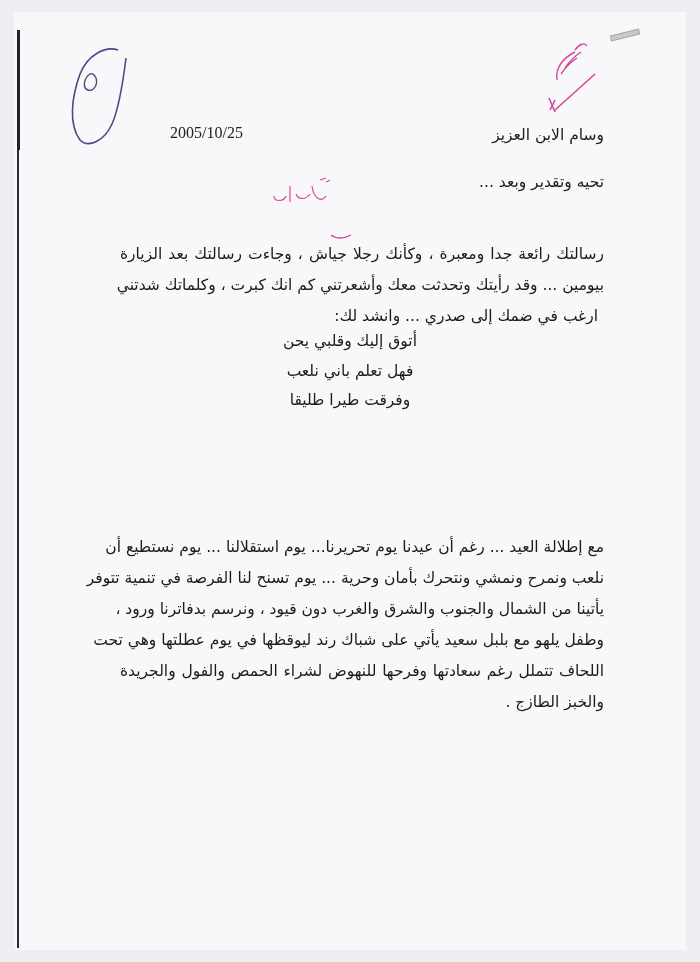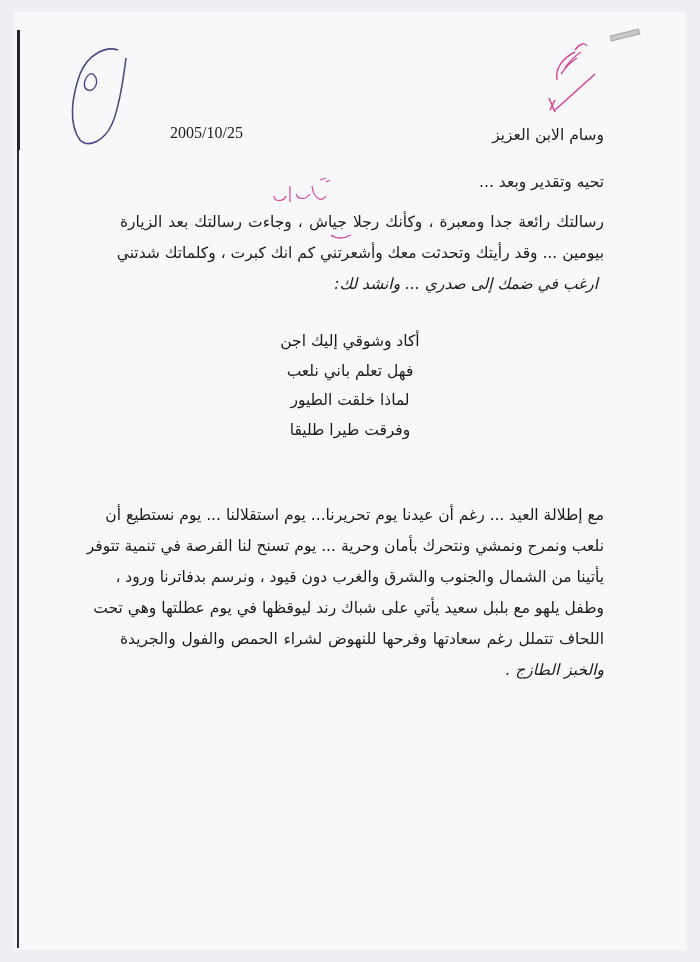--- a/index.html
+++ b/index.html
@@ -30,27 +30,27 @@
     position:absolute; direction:rtl; unicode-bidi:embed;
     font-family:"DejaVu Sans", sans-serif; font-size:15.5px; color:#1b1b1b;
     white-space:nowrap;
   }
   .date {
     position:absolute; left:170px; top:124px;
     font-family:"Liberation Serif", serif; font-size:16px; color:#222;
   }
   .salutation { right:96px; top:126px;text-align:right; }
   .greeting { right:96px; top:157px;margin-top:16px; }
-  .para { position:absolute; right:96px; width:484px; direction:rtl; }
+  .para { position:absolute; right:96px; width:484px; direction:rtl;margin-top:32px; }
   .para .line {
     display:block; text-align:justify; text-align-last:justify;
     font-family:"DejaVu Sans", sans-serif; font-size:15.5px; color:#1b1b1b;
     height:31px; line-height:31px; white-space:nowrap;
   }
-  .para .line.last { text-align-last:right;font-style:italic; }
+  .para .line.last { text-align-last:right; }
   .poem { position:absolute; left:230px; width:240px; direction:rtl; }
   .poem .verse {
     display:block; text-align:center; font-family:"DejaVu Sans", sans-serif;
     font-size:15.5px; color:#1b1b1b; height:29.5px; line-height:29.5px;
   }
   .underline-mark {
     position:absolute; left:330px; top:233px; width:22px; height:6px;
   }
 </style>
 </head>
@@ -83,23 +83,22 @@
 <div class="text salutation">وسام الابن العزيز</div>
 <div class="text greeting">تحيه وتقدير وبعد ...</div>
 
 <div class="para" style="top:207px;">
   <span class="line">رسالتك رائعة جدا ومعبرة ، وكأنك رجلا جياش ، وجاءت رسالتك بعد الزيارة</span>
   <span class="line">بيومين ... وقد رأيتك وتحدثت معك وأشعرتني كم انك كبرت ، وكلماتك شدتني</span>
   <span class="line last" style="padding-right:6px;">ارغب في ضمك إلى صدري ... وانشد لك:</span>
 </div>
 
 <div class="poem" style="top:327px;">
-  <span class="verse">أكاد وشوقي إليك اجن</span>
+  <span class="verse">أتوق إليك وقلبي يحن</span>
   <span class="verse">فهل تعلم باني نلعب</span>
-  <span class="verse">لماذا خلقت الطيور</span>
   <span class="verse">وفرقت طيرا طليقا</span>
 </div>
 
 <div class="para" style="top:500px;">
   <span class="line">مع إطلالة العيد ... رغم أن عيدنا يوم تحريرنا... يوم استقلالنا ... يوم نستطيع أن</span>
   <span class="line">نلعب ونمرح ونمشي ونتحرك بأمان وحرية ... يوم تسنح لنا الفرصة في تنمية تتوفر</span>
   <span class="line">يأتينا من الشمال والجنوب والشرق والغرب دون قيود ، ونرسم بدفاترنا ورود ،</span>
   <span class="line">وطفل يلهو مع بلبل سعيد يأتي على شباك رند ليوقظها في يوم عطلتها وهي تحت</span>
   <span class="line">اللحاف تتملل رغم سعادتها وفرحها للنهوض لشراء الحمص والفول والجريدة</span>
   <span class="line last">والخبز الطازج .</span>

